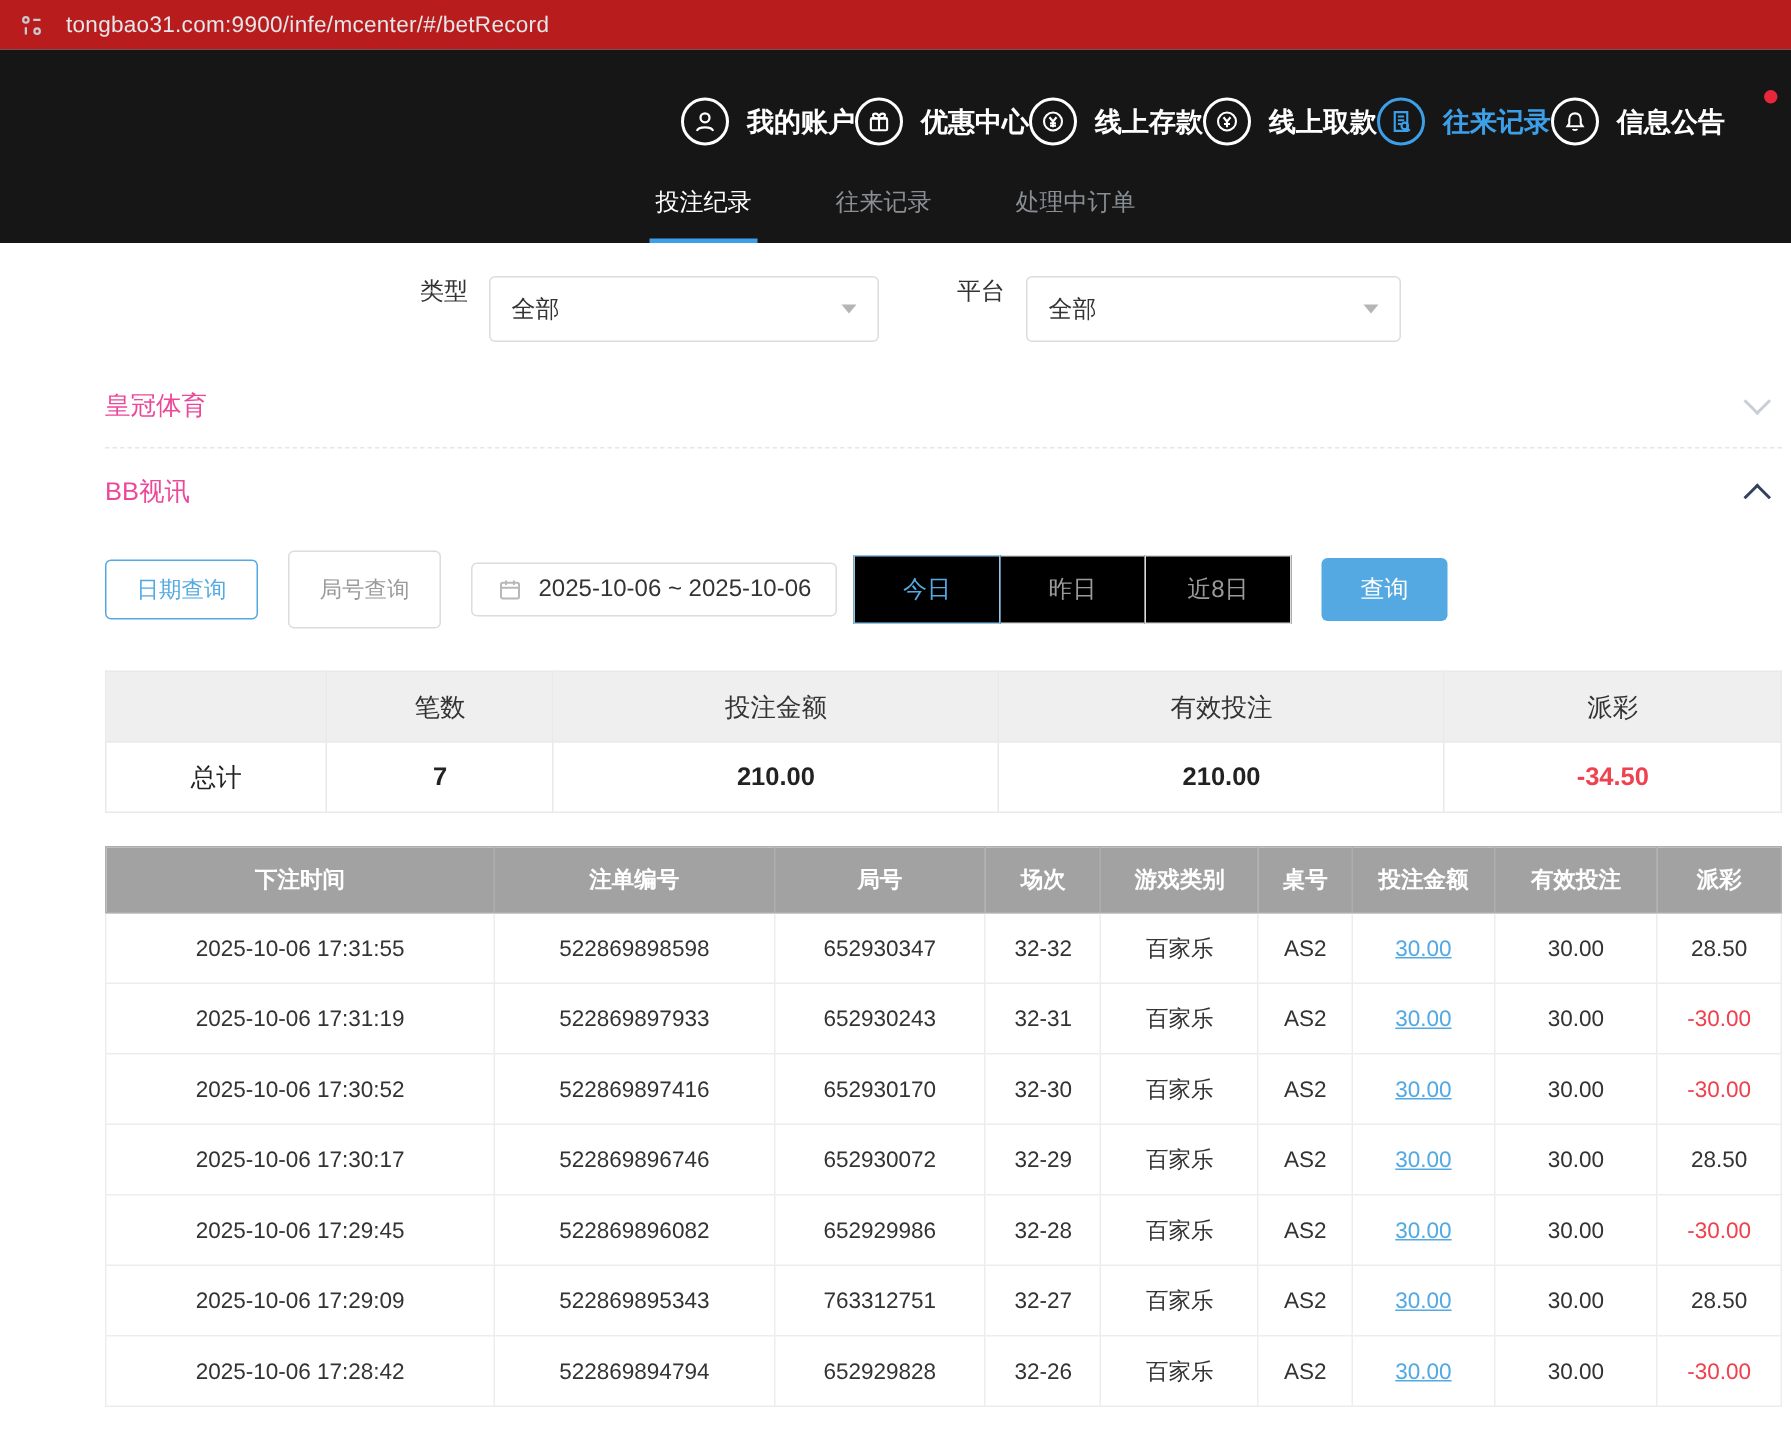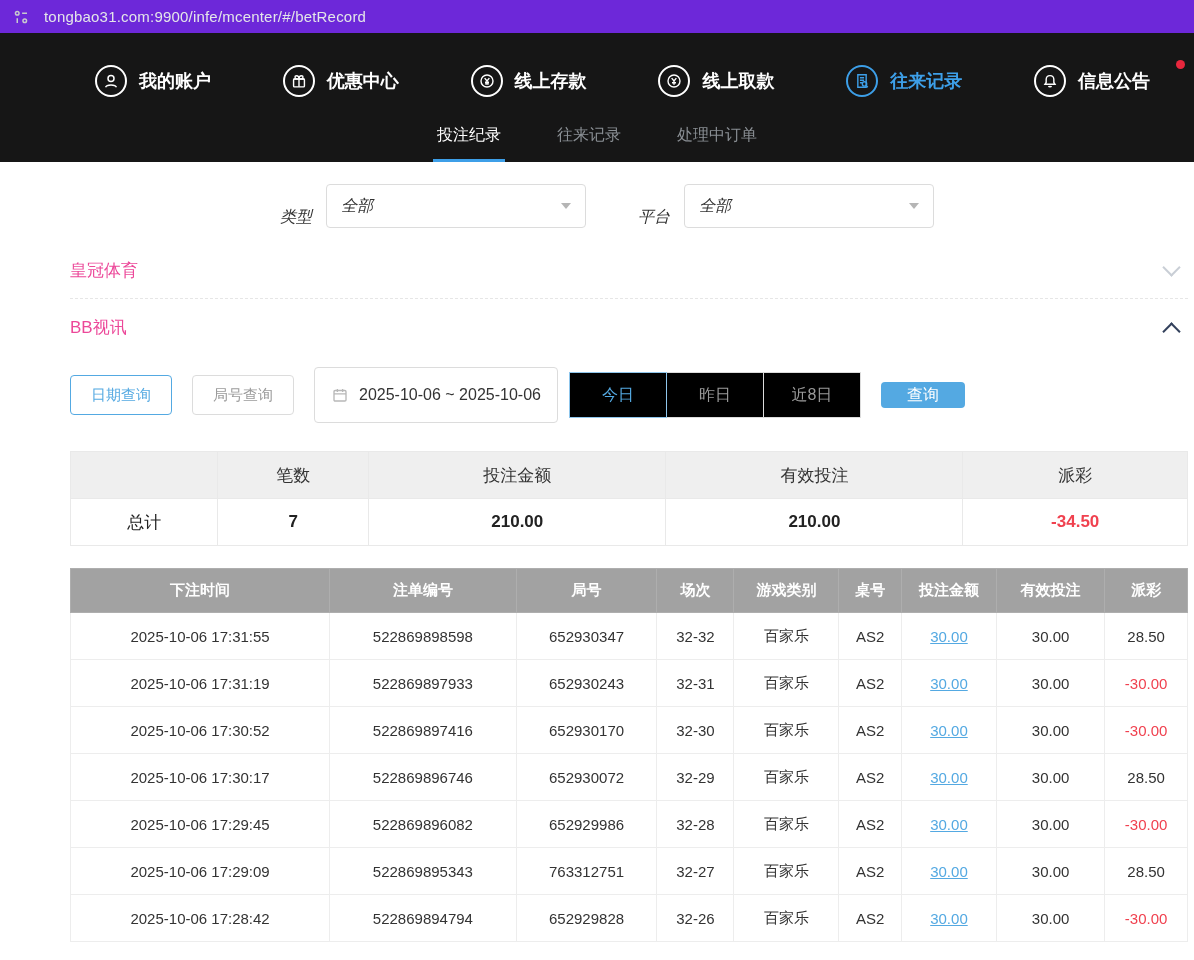--- a/index.html
+++ b/index.html
@@ -1,66 +1,66 @@
 <!DOCTYPE html>
 <html><head>
 <meta charset="utf-8">
 <style>
   * { margin:0; padding:0; box-sizing:border-box; }
   html,body { width:1194px; height:960px; }
   body { font-family:"Liberation Sans", sans-serif; background:#fff; overflow:hidden; position:relative; }
 
   
-  .urlbar { height:33px; background:#6d28d9; display:flex; align-items:center; padding:0 12px; gap:14px; color:#e4e6e9; font-size:15px; }
+  .urlbar { height:33px; background:#b91c1c; display:flex; align-items:center; padding:0 12px; gap:14px; color:#e4e6e9; font-size:15px; }
   .site-icon { width:18px; height:18px; color:#c8cace; flex:0 0 auto; }
   .site-icon svg { width:100%; height:100%; }
   .url-text { letter-spacing:.2px; }
 
   
   .topbar { background:#161616; padding-top:22px; position:relative; }
-  .nav-row { height:52px; display:flex; align-items:center; justify-content:space-between; padding:0 44px 0 95px; }
+  .nav-row { height:52px; display:flex; align-items:center; justify-content:flex-end; padding:0 44px 0 95px; }
   .nav-item { display:flex; align-items:center; gap:12px; color:#ffffff; font-size:18px; font-weight:bold; cursor:pointer; }
   .nav-item.active { color:#3d9fe8; }
   .nav-icon { width:32px; height:32px; border:2px solid currentColor; border-radius:50%; display:flex; align-items:center; justify-content:center; flex:0 0 auto; }
   .nav-icon svg { width:20px; height:20px; }
   .badge-dot { position:absolute; top:27px; right:9px; width:9px; height:9px; background:#e8273d; border-radius:50%; }
 
   .tab-row { display:flex; justify-content:center; gap:48px; padding-top:18px; }
   .tab { color:#8a8f94; font-size:16px; padding:0 4px 13px; border-bottom:3px solid transparent; cursor:pointer; }
   .tab.active { color:#ffffff; border-bottom-color:#3d9fe8; }
 
   
   .content { margin:0 6px 0 70px; }
 
   .filter-row { display:flex; align-items:center; margin:22px 0 14px 210px; }
   .filter-label { font-size:16px; color:#333; margin-right:14px; }
   .select { width:260px; height:44px; border:1px solid #dcdcdc; border-radius:4px; display:flex; align-items:center; justify-content:space-between; padding:0 14px; font-size:16px; color:#333; background:#fff; cursor:pointer; }
   .select.p2 { width:250px; }
   .caret-down { width:0; height:0; border-left:5px solid transparent; border-right:5px solid transparent; border-top:6px solid #b5b5b5; }
-  .filter-group { display:flex; align-items:flex-end;font-style:italic; }
+  .filter-group { display:flex; align-items:flex-start; }
   .filter-group + .filter-group { margin-left:52px; }
 
   .section-head { display:flex; justify-content:space-between; align-items:center; height:56px; }
   .section-title { font-size:17px; font-weight:normal; color:#ec4899; }
   .chev { width:13px; height:13px; border-right:2px solid; border-bottom:2px solid; margin-right:10px; }
   .chev.down { border-color:#c9ced6; transform:rotate(45deg); margin-top:-6px; }
   .chev.up { border-color:#33415c; transform:rotate(-135deg); margin-top:8px; }
   .dashed { border-bottom:1px dashed #e6e6e6; }
 
   .query-row { display:flex; align-items:center; margin:12px 0 28px; }
   .btn { border-radius:4px; display:flex; align-items:center; justify-content:center; cursor:pointer; background:#fff; }
   .btn-date { height:40px; padding:0 20px; border:1px solid #54a9e2; color:#54a9e2; font-size:15px; }
-  .btn-round { height:40px; padding:13px 20px; border:1px solid #dcdcdc; color:#9a9a9a; font-size:15px; margin-left:20px; }
-  .date-box { margin-left:20px; height:56px; border:1px solid #dcdcdc; border-radius:4px; display:flex; align-items:center; gap:10px; padding:0 16px; font-size:16px; color:#333; cursor:pointer; }
+  .btn-round { height:52px; padding:13px 20px; border:1px solid #dcdcdc; color:#9a9a9a; font-size:15px; margin-left:20px; }
+  .date-box { margin-left:20px; height:36px; border:1px solid #dcdcdc; border-radius:4px; display:flex; align-items:center; gap:10px; padding:0 16px; font-size:16px; color:#333; cursor:pointer; }
   .cal-icon { width:18px; height:18px; color:#b8b8b8; }
   .cal-icon svg { width:100%; height:100%; }
   .btn-group { display:flex; margin-left:12px; }
   .bg-btn { width:98px; height:46px; border:1px solid #dcdcdc; background:#000000; display:flex; align-items:center; justify-content:center; font-size:16px; color:#9a9a9a; margin-left:-1px; cursor:pointer; }
   .bg-btn.active { color:#54a9e2; border-color:#8fc6ec; position:relative; z-index:1; }
-  .btn-search { margin-left:20px; height:26px; padding:0 26px; background:#54a9e2; color:#fff; border:none; border-radius:4px; font-size:16px; cursor:pointer; }
+  .btn-search { margin-left:20px; height:42px; padding:0 26px; background:#54a9e2; color:#fff; border:none; border-radius:4px; font-size:16px; cursor:pointer; }
 
   
   .sum-table { width:100%; border-collapse:collapse; margin-bottom:22px; }
   .sum-table th, .sum-table td { border:1px solid #e9e9e9; height:47px; text-align:center; font-size:17px; }
   .sum-table th { background:#efefef; font-weight:normal; color:#333; }
   .sum-table td { color:#222; font-weight:bold;text-align:center; }
   .sum-table td.lbl { font-weight:normal; }
 
   
   .data-table { width:100%; border-collapse:collapse; }

